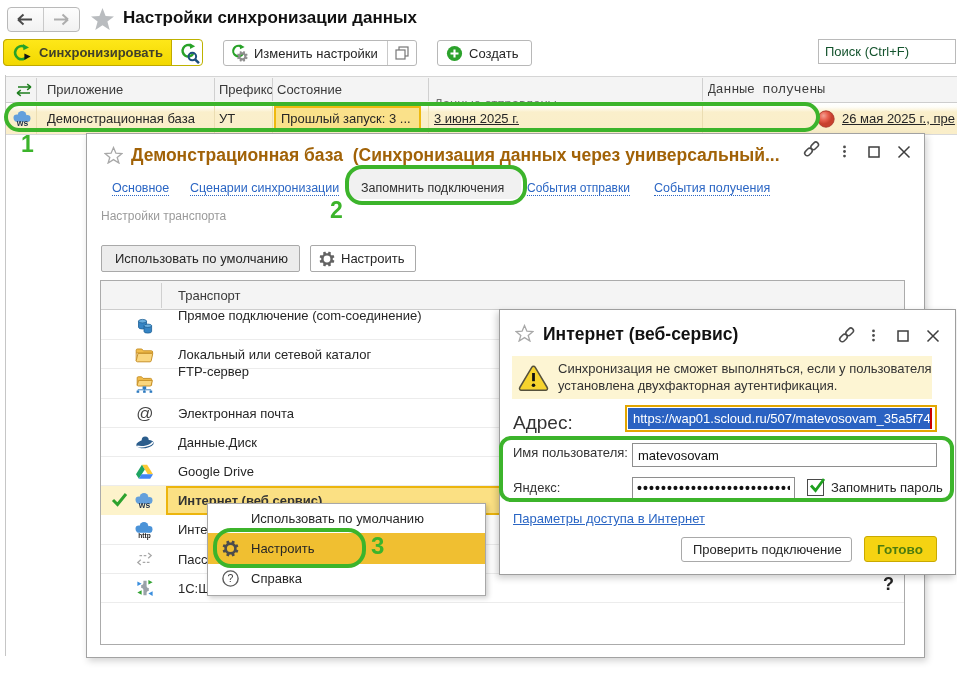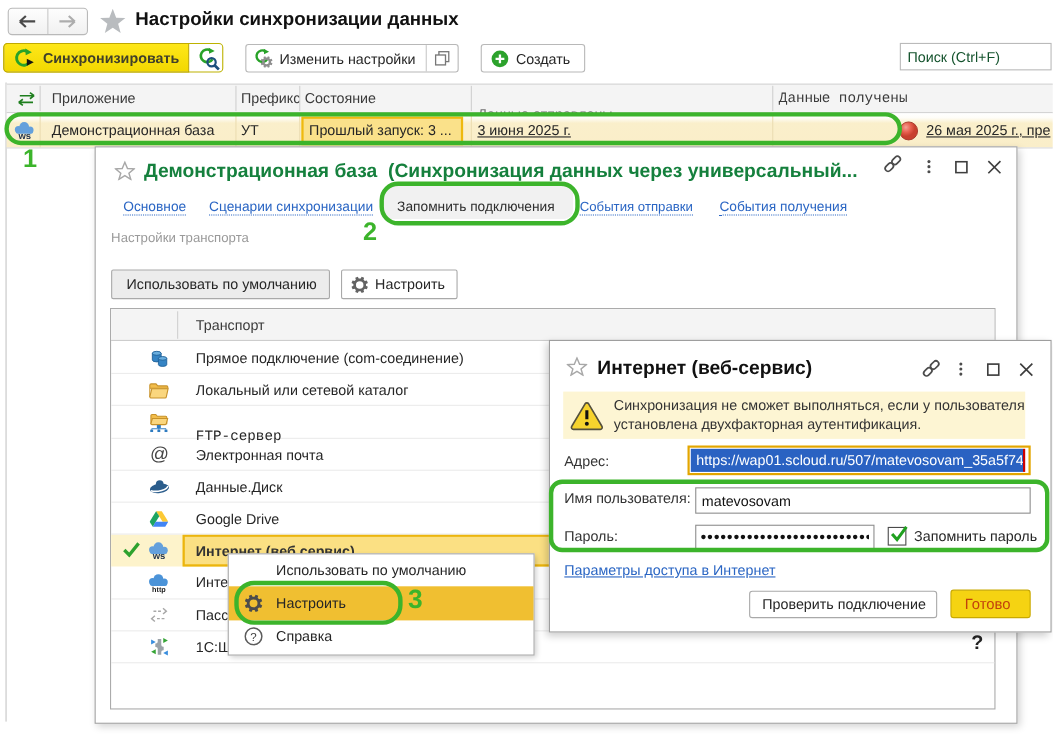--- a/index.html
+++ b/index.html
@@ -110,21 +110,21 @@
     </defs>
     <circle cx="10" cy="9.5" r="8.6" fill="url(#rg)" stroke="#a8362a" stroke-width="0.9"></circle>
   </svg>
 <div class="abs t13" style="left:842px;top:111px;text-decoration:underline;">26 мая 2025 г., пре</div>
 <div class="abs" style="left:6px;top:134px;width:951px;height:1px;background:#d9d9d9;"></div>
 
 <div class="abs" style="left:86px;top:133px;width:839px;height:525px;background:#fff;border:1px solid #a2a2a2;box-shadow:2px 3px 7px rgba(0,0,0,0.18);"></div>
 <svg class="abs" style="left:104px;top:146px;" width="19" height="18" viewBox="0 0 19 18">
     <path d="M9.5 1.5 L11.9 7.2 L18 7.5 L13.2 11.4 L14.9 17 L9.5 13.6 L4.1 17 L5.8 11.4 L1 7.5 L7.1 7.2 Z" fill="none" stroke="#a8a8a8" stroke-width="1.3"></path>
   </svg>
-<div class="abs" style="left:131px;top:145px;font-size:17.5px;font-weight:bold;color:#15803d;">Демонстрационная база&nbsp; (Синхронизация данных через универсальный...</div>
+<div class="abs" style="left:131px;top:145px;font-size:17.5px;font-weight:bold;color:#a16207;">Демонстрационная база&nbsp; (Синхронизация данных через универсальный...</div>
 <svg class="abs" style="left:802px;top:140px;" width="19" height="18" viewBox="0 0 19 18">
     <g fill="none" stroke="#4c4c4c" stroke-width="1.55" transform="rotate(-45 9.5 9)">
       <rect x="1.0" y="6.4" width="8.4" height="5.2" rx="2.6"></rect>
       <rect x="9.8" y="6.4" width="8.4" height="5.2" rx="2.6"></rect>
     </g>
   </svg>
 <svg class="abs" style="left:841px;top:145px;" width="7" height="13" viewBox="0 0 7 13">
     <g fill="#4c4c4c">
       <circle cx="3.5" cy="1.9" r="1.4"></circle>
       <circle cx="3.5" cy="6.5" r="1.4"></circle>
@@ -171,21 +171,21 @@
     <div class="abs" style="left:134px;top:315.6px;width:21px;height:20px;display:flex;align-items:center;justify-content:center;">
       <svg width="18" height="17" viewBox="0 0 18 17">
         <g stroke="#1d5f96" stroke-width="0.8">
           <path d="M2.5 4.2 v6.0 a4.0 1.8 0 0 0 8.0 0 v-6.0 Z" fill="#3584c4"></path>
           <ellipse cx="6.5" cy="4.2" rx="4.0" ry="1.8" fill="#6aaede"></ellipse>
           <path d="M8.0 8.8 v5.6 a3.8 1.7 0 0 0 7.6 0 v-5.6 Z" fill="#3584c4"></path>
           <ellipse cx="11.8" cy="8.8" rx="3.8" ry="1.7" fill="#6aaede"></ellipse>
         </g>
       </svg>
     </div>
-    <div class="abs t13" style="left:178px;top:318.0px;">Прямое подключение (com-соединение)</div>
+    <div class="abs t13" style="left:178px;top:308px;">Прямое подключение (com-соединение)</div>
     <div class="abs" style="left:101px;top:368.4px;width:803px;height:1px;background:#ececec;"></div>
     <div class="abs" style="left:134px;top:344.8px;width:21px;height:20px;display:flex;align-items:center;justify-content:center;">
       <svg width="19" height="16" viewBox="0 0 19 16">
         <path d="M1.2 13.8 V3.2 a1.2 1.2 0 0 1 1.2 -1.2 H6.8 l1.6 1.8 H16.4 a1.2 1.2 0 0 1 1.2 1.2 V6 H1.2" fill="#f2bd4b" stroke="#c8922a" stroke-width="1"></path>
         <path d="M1.2 13.8 L3.0 6.4 H17.8 L16.2 13.8 a1.2 1.2 0 0 1 -1.2 1 H2.4 a1.2 1.2 0 0 1 -1.2 -1 Z" fill="#fad67e" stroke="#c8922a" stroke-width="1"></path>
       </svg>
     </div>
     <div class="abs t13" style="left:178px;top:347.2px;">Локальный или сетевой каталог</div>
     <div class="abs" style="left:101px;top:397.6px;width:803px;height:1px;background:#ececec;"></div>
     <div class="abs" style="left:134px;top:374.0px;width:21px;height:20px;display:flex;align-items:center;justify-content:center;">
@@ -194,21 +194,21 @@
         <path d="M2.2 10.2 L3.6 5.4 H17.4 L16.2 10.2 a1 1 0 0 1 -1 0.8 H3.2 a1 1 0 0 1 -1 -0.8 Z" fill="#fad67e" stroke="#c8922a" stroke-width="1"></path>
         <g fill="#2e7bc0">
           <rect x="7.6" y="11.4" width="3.6" height="2.8"></rect>
           <rect x="1.6" y="15.6" width="2.6" height="2.2"></rect>
           <rect x="8.1" y="15.6" width="2.6" height="2.2"></rect>
           <rect x="14.6" y="15.6" width="2.6" height="2.2"></rect>
         </g>
         <path d="M9.4 14.2 v1.4 M2.9 15.6 v-0.8 h13 v0.8" stroke="#2e7bc0" stroke-width="0.9" fill="none"></path>
       </svg>
     </div>
-    <div class="abs t13" style="left:178px;top:389px;font-family:Liberation Mono, monospace;">FTP-сервер</div>
+    <div class="abs t13" style="left:178px;top:364px;">FTP-сервер</div>
     <div class="abs" style="left:101px;top:426.8px;width:803px;height:1px;background:#ececec;"></div>
     <div class="abs" style="left:134px;top:403.2px;width:21px;height:20px;display:flex;align-items:center;justify-content:center;">
       <svg width="18" height="18" viewBox="0 0 18 18">
         <text x="9" y="14.5" font-size="17" fill="#444" text-anchor="middle" font-family="Liberation Sans">@</text>
       </svg>
     </div>
     <div class="abs t13" style="left:178px;top:405.6px;">Электронная почта</div>
     <div class="abs" style="left:101px;top:456.0px;width:803px;height:1px;background:#ececec;"></div>
     <div class="abs" style="left:134px;top:432.4px;width:21px;height:20px;display:flex;align-items:center;justify-content:center;">
       <svg width="20" height="16" viewBox="0 0 20 16">
@@ -316,45 +316,45 @@
   </svg>
 
 <div class="abs" style="left:512px;top:356px;width:420px;height:43px;background:#fdf5d3;"></div>
 <svg class="abs" style="left:518px;top:364px;" width="31" height="28" viewBox="0 0 31 27">
     <path d="M13.9 2.6 a1.9 1.9 0 0 1 3.2 0 L29.2 23 a1.8 1.8 0 0 1 -1.6 2.8 H3.4 A1.8 1.8 0 0 1 1.8 23 Z" fill="#f6d32d" stroke="#55513c" stroke-width="1.5"></path>
     <path d="M15.5 8.5 v8.2" stroke="#111" stroke-width="2.8"></path>
     <circle cx="15.5" cy="20.8" r="1.8" fill="#111"></circle>
   </svg>
 <div class="abs" style="left:558px;top:360px;font-size:13px;color:#333;line-height:17px;">Синхронизация не сможет выполняться, если у пользователя<br>установлена двухфакторная аутентификация.</div>
 
-<div class="abs" style="left:513px;top:412px;font-size:13px;color:#333;">Адрес:</div>
+<div class="abs" style="left:513px;top:412px;font-size:19px;color:#333;">Адрес:</div>
 <div class="abs" style="left:625px;top:405px;width:312px;height:27px;border:2px solid #e3a600;background:#fff;"></div>
 <div class="abs" style="left:628px;top:408px;width:302px;height:21px;background:#2a62c2;"></div>
 <div class="abs" style="left:633px;top:411px;font-size:13px;color:#fff;white-space:nowrap;overflow:hidden;width:297px;">https://wap01.scloud.ru/507/matevosovam_35a5f74</div>
 <div class="abs" style="left:930px;top:408px;width:2px;height:21px;background:#c00;"></div>
 
 <div class="abs" style="left:513px;top:445px;font-size:13px;color:#333;">Имя пользователя:</div>
 <div class="abs" style="left:632px;top:443px;width:305px;height:24px;border:1px solid #8e8e8e;background:#fff;"></div>
 <div class="abs" style="left:638px;top:448px;font-size:13px;color:#111;">matevosovam</div>
 
-<div class="abs" style="left:513px;top:480px;font-size:13px;color:#333;">Пароль:</div>
+<div class="abs" style="left:513px;top:480px;font-size:13px;color:#333;">Яндекс:</div>
 <div class="abs" style="left:632px;top:477px;width:163px;height:24px;border:1px solid #8e8e8e;background:#fff;"></div>
 <div class="abs" style="left:637px;top:480px;font-size:14px;color:#111;letter-spacing:1.1px;font-weight:bold;overflow:hidden;width:153px;">••••••••••••••••••••••••••</div>
 <div class="abs" style="left:807px;top:479px;width:17px;height:17px;border:1.5px solid #4a4a4a;background:#fff;"></div>
 <svg class="abs" style="left:809px;top:477px;" width="17" height="17" viewBox="0 0 17 17">
     <path d="M2 8.5 L6.5 13.5 L15 2" stroke="#1fa01f" stroke-width="2.8" fill="none"></path>
   </svg>
 <div class="abs" style="left:831px;top:480px;font-size:13px;color:#262626;">Запомнить пароль</div>
 
 <div class="abs" style="left:513px;top:511px;font-size:13px;color:#2b66c4;text-decoration:underline;">Параметры доступа в Интернет</div>
 
 <div class="btn" style="left:681px;top:537px;width:171px;height:25px;border-color:#a9a9a9;"></div>
 <div class="abs t13" style="left:693px;top:542px;">Проверить подключение</div>
 <div class="abs" style="left:864px;top:536px;width:73px;height:26px;background:#f5d312;border:1px solid #c9a900;border-radius:3px;"></div>
-<div class="abs" style="left:877px;top:542px;font-size:13.5px;font-weight:normal;color:#c2410c;">Готово</div>
+<div class="abs" style="left:877px;top:542px;font-size:13.5px;font-weight:bold;color:#4d7c0f;">Готово</div>
 
 <div class="abs" style="left:883px;top:574px;font-size:18px;font-weight:bold;color:#222;">?</div>
 
 <div class="abs" style="left:4px;top:102px;width:816px;height:30px;border:4px solid #3cb42b;border-radius:15px;"></div>
 <div class="abs" style="left:21px;top:131px;font-size:23px;font-weight:bold;color:#3cb42b;">1</div>
 <div class="abs" style="left:345px;top:165px;width:182px;height:40px;border:4px solid #3cb42b;border-radius:17px;"></div>
 <div class="abs" style="left:330px;top:197px;font-size:23px;font-weight:bold;color:#3cb42b;">2</div>
 <div class="abs" style="left:213px;top:528px;width:153px;height:40px;border:4px solid #3cb42b;border-radius:18px;"></div>
 <div class="abs" style="left:371px;top:532px;font-size:24px;font-weight:bold;color:#3cb42b;">3</div>
 <div class="abs" style="left:499px;top:436px;width:455px;height:66px;border:4px solid #3cb42b;border-radius:12px;"></div>

